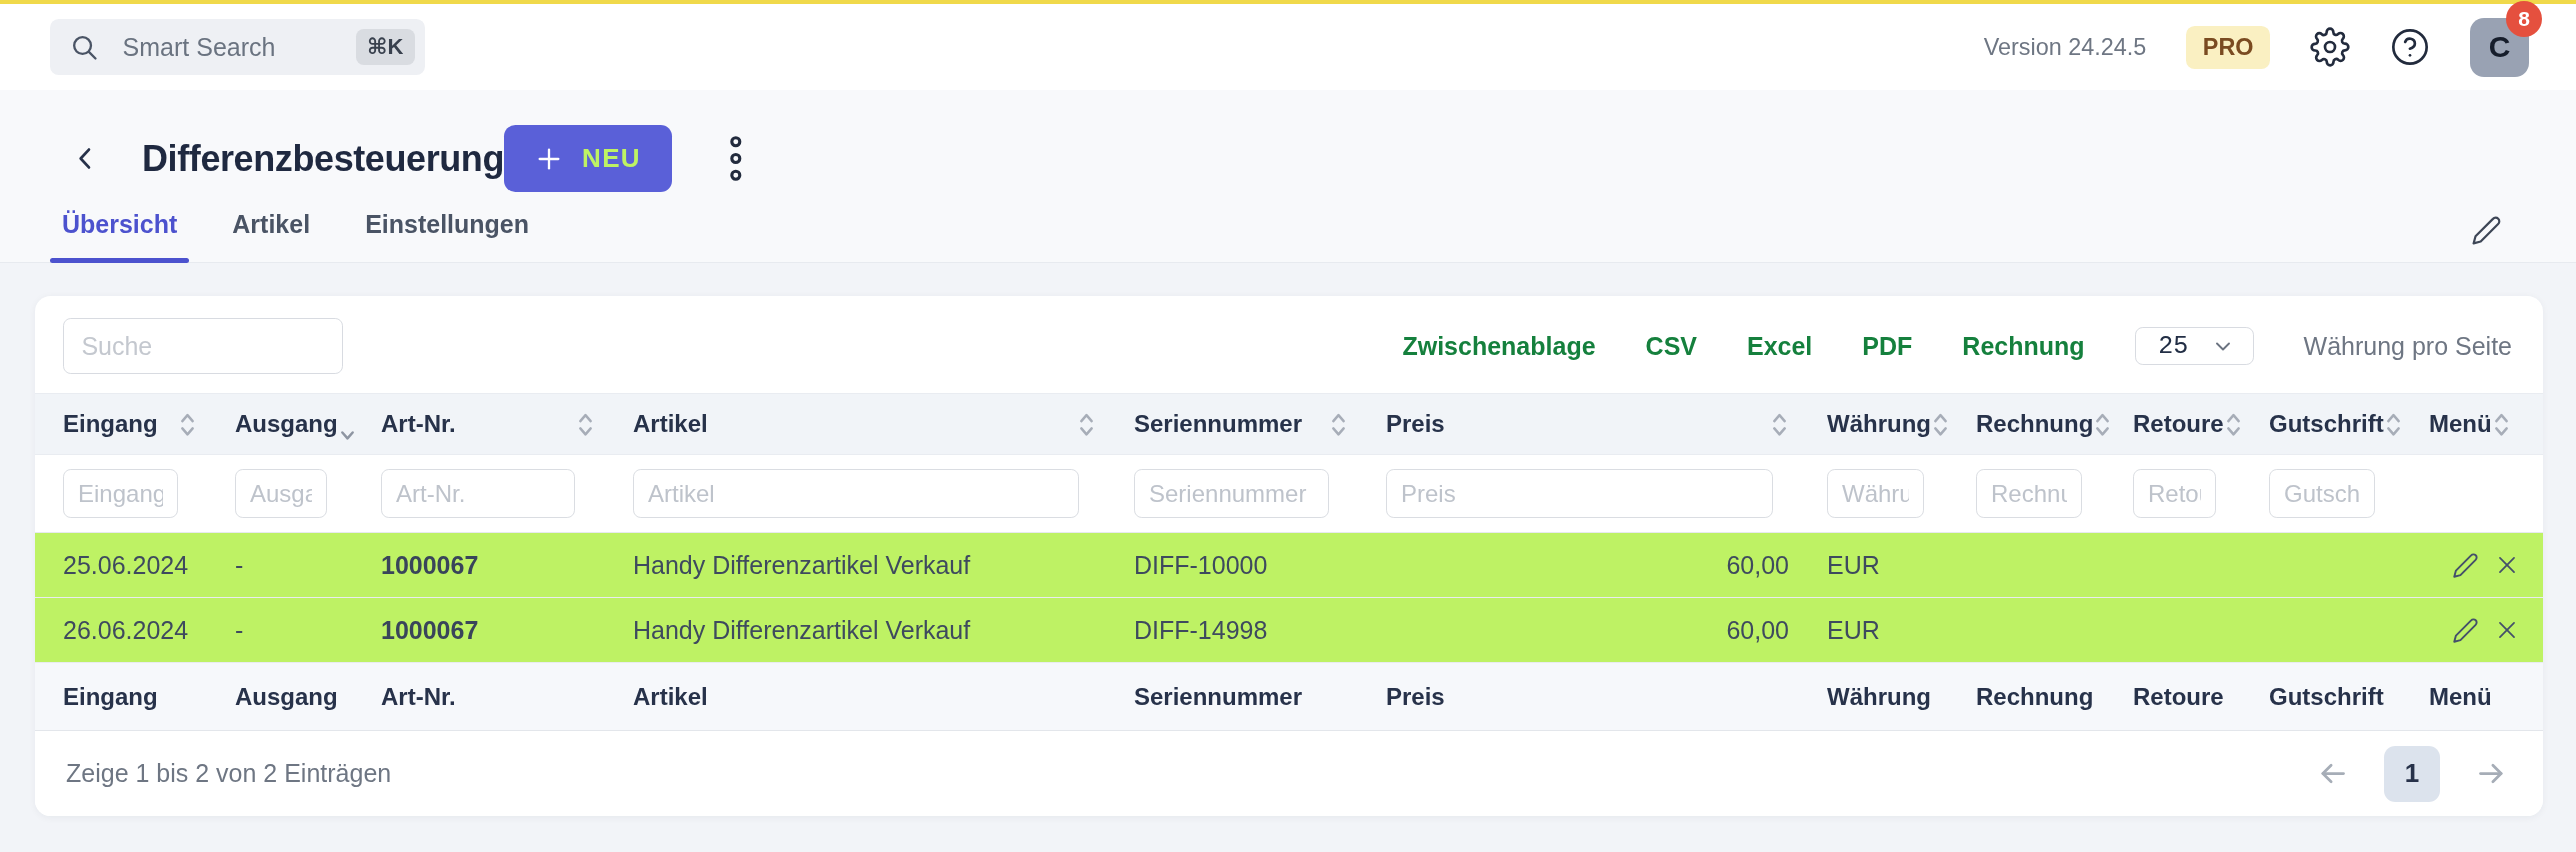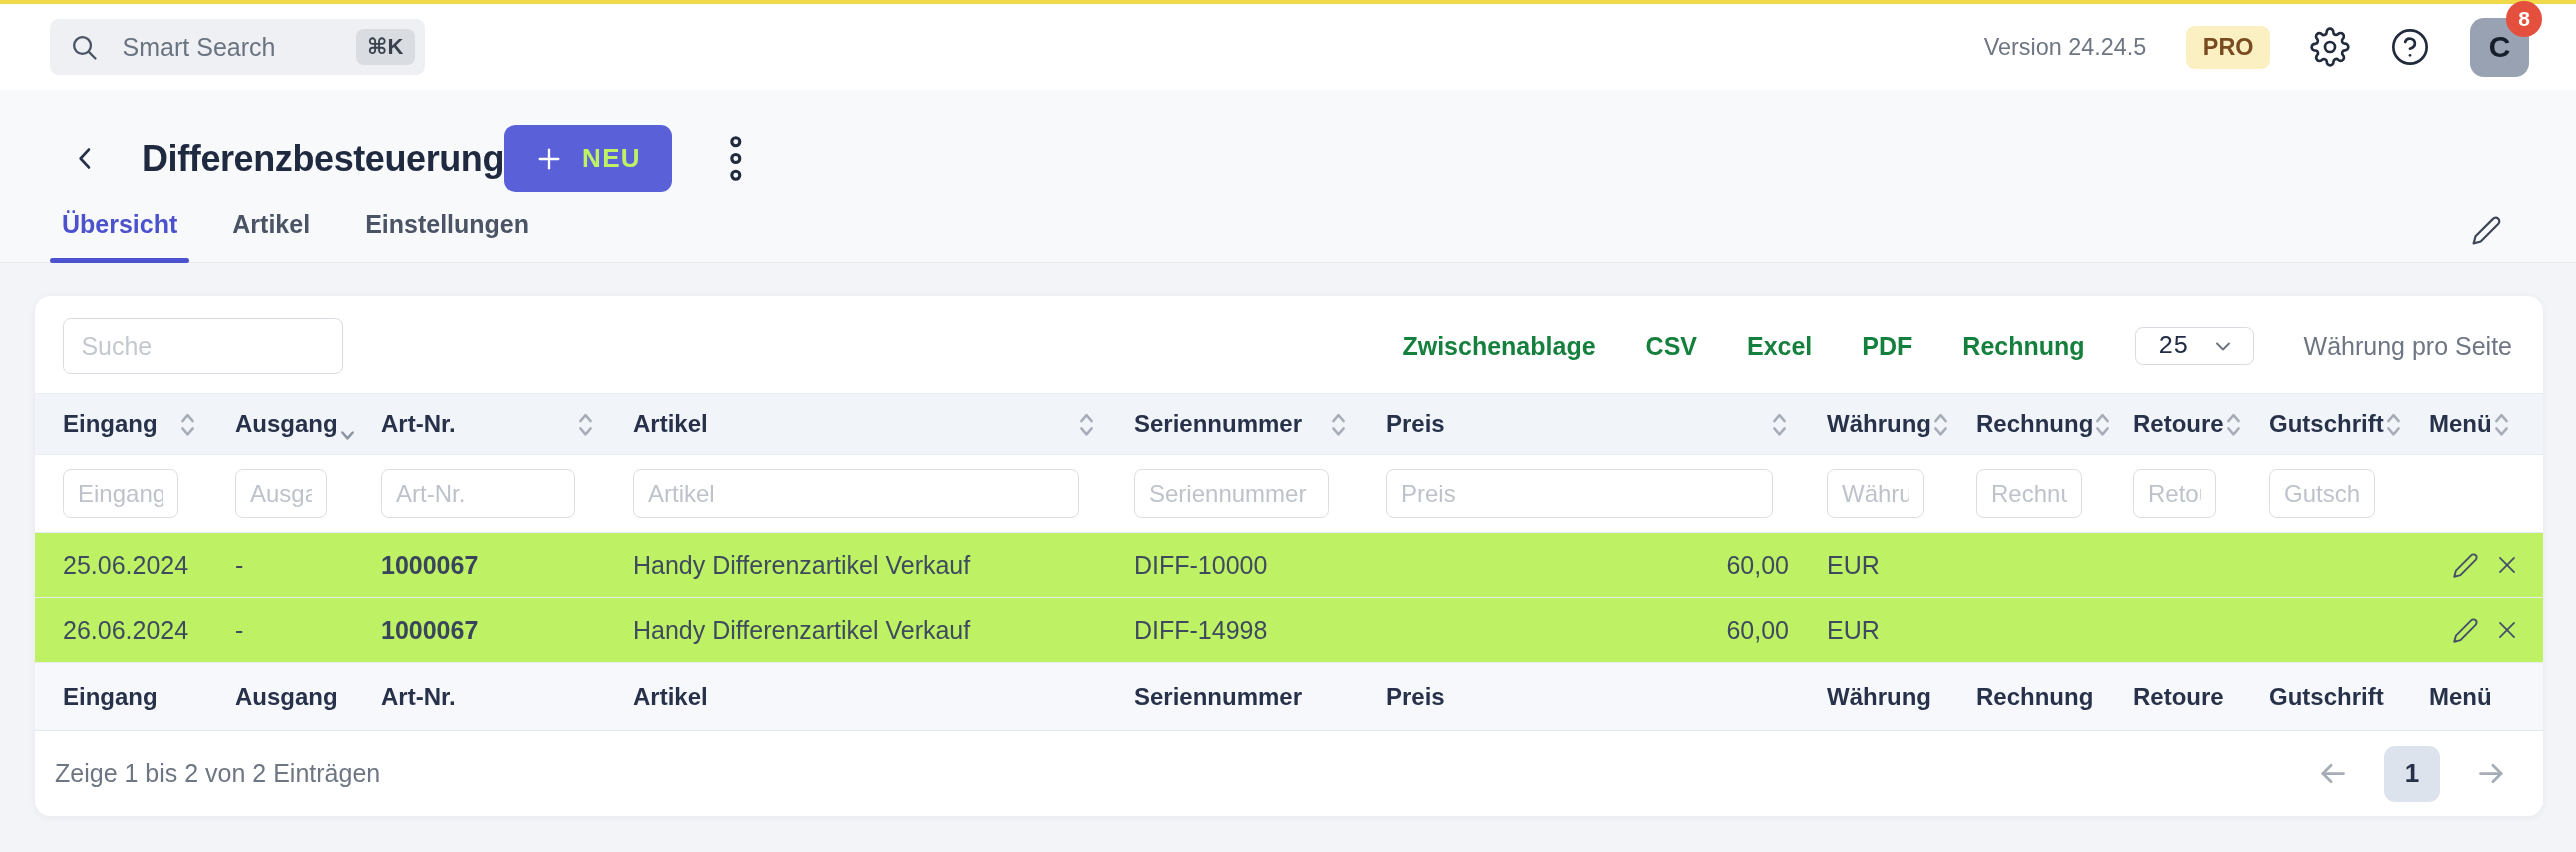--- a/index.html
+++ b/index.html
@@ -150,21 +150,21 @@
 
   tfoot th {
     background: #F6F8FB; height: 68px; text-align: left;
     font-size: 24px; font-weight: 700; color: #27324A;
     border-bottom: 0.9px solid #E3E6EB;
   }
 
   
   .card-footer {
     display: flex; align-items: center; justify-content: space-between;
-    height: 85px; padding: 0 35px 0 20px; background: #FFF;
+    height: 85px; padding: 0 35px 0 31px; background: #FFF;
   }
   .summary { font-size: 25px; color: #6E7683; }
   .pagination { display: flex; align-items: center; gap: 35px; }
   .page-btn {
     width: 56px; height: 56px; border-radius: 11.3px; background: #DCE3ED;
     color: #27324A; font-size: 26px; font-weight: 700; border: none; cursor: pointer;
     display: flex; align-items: center; justify-content: center; font-family: inherit;
   }
   .arrow-btn { background: none; border: none; cursor: pointer; padding: 0; }
 </style>

